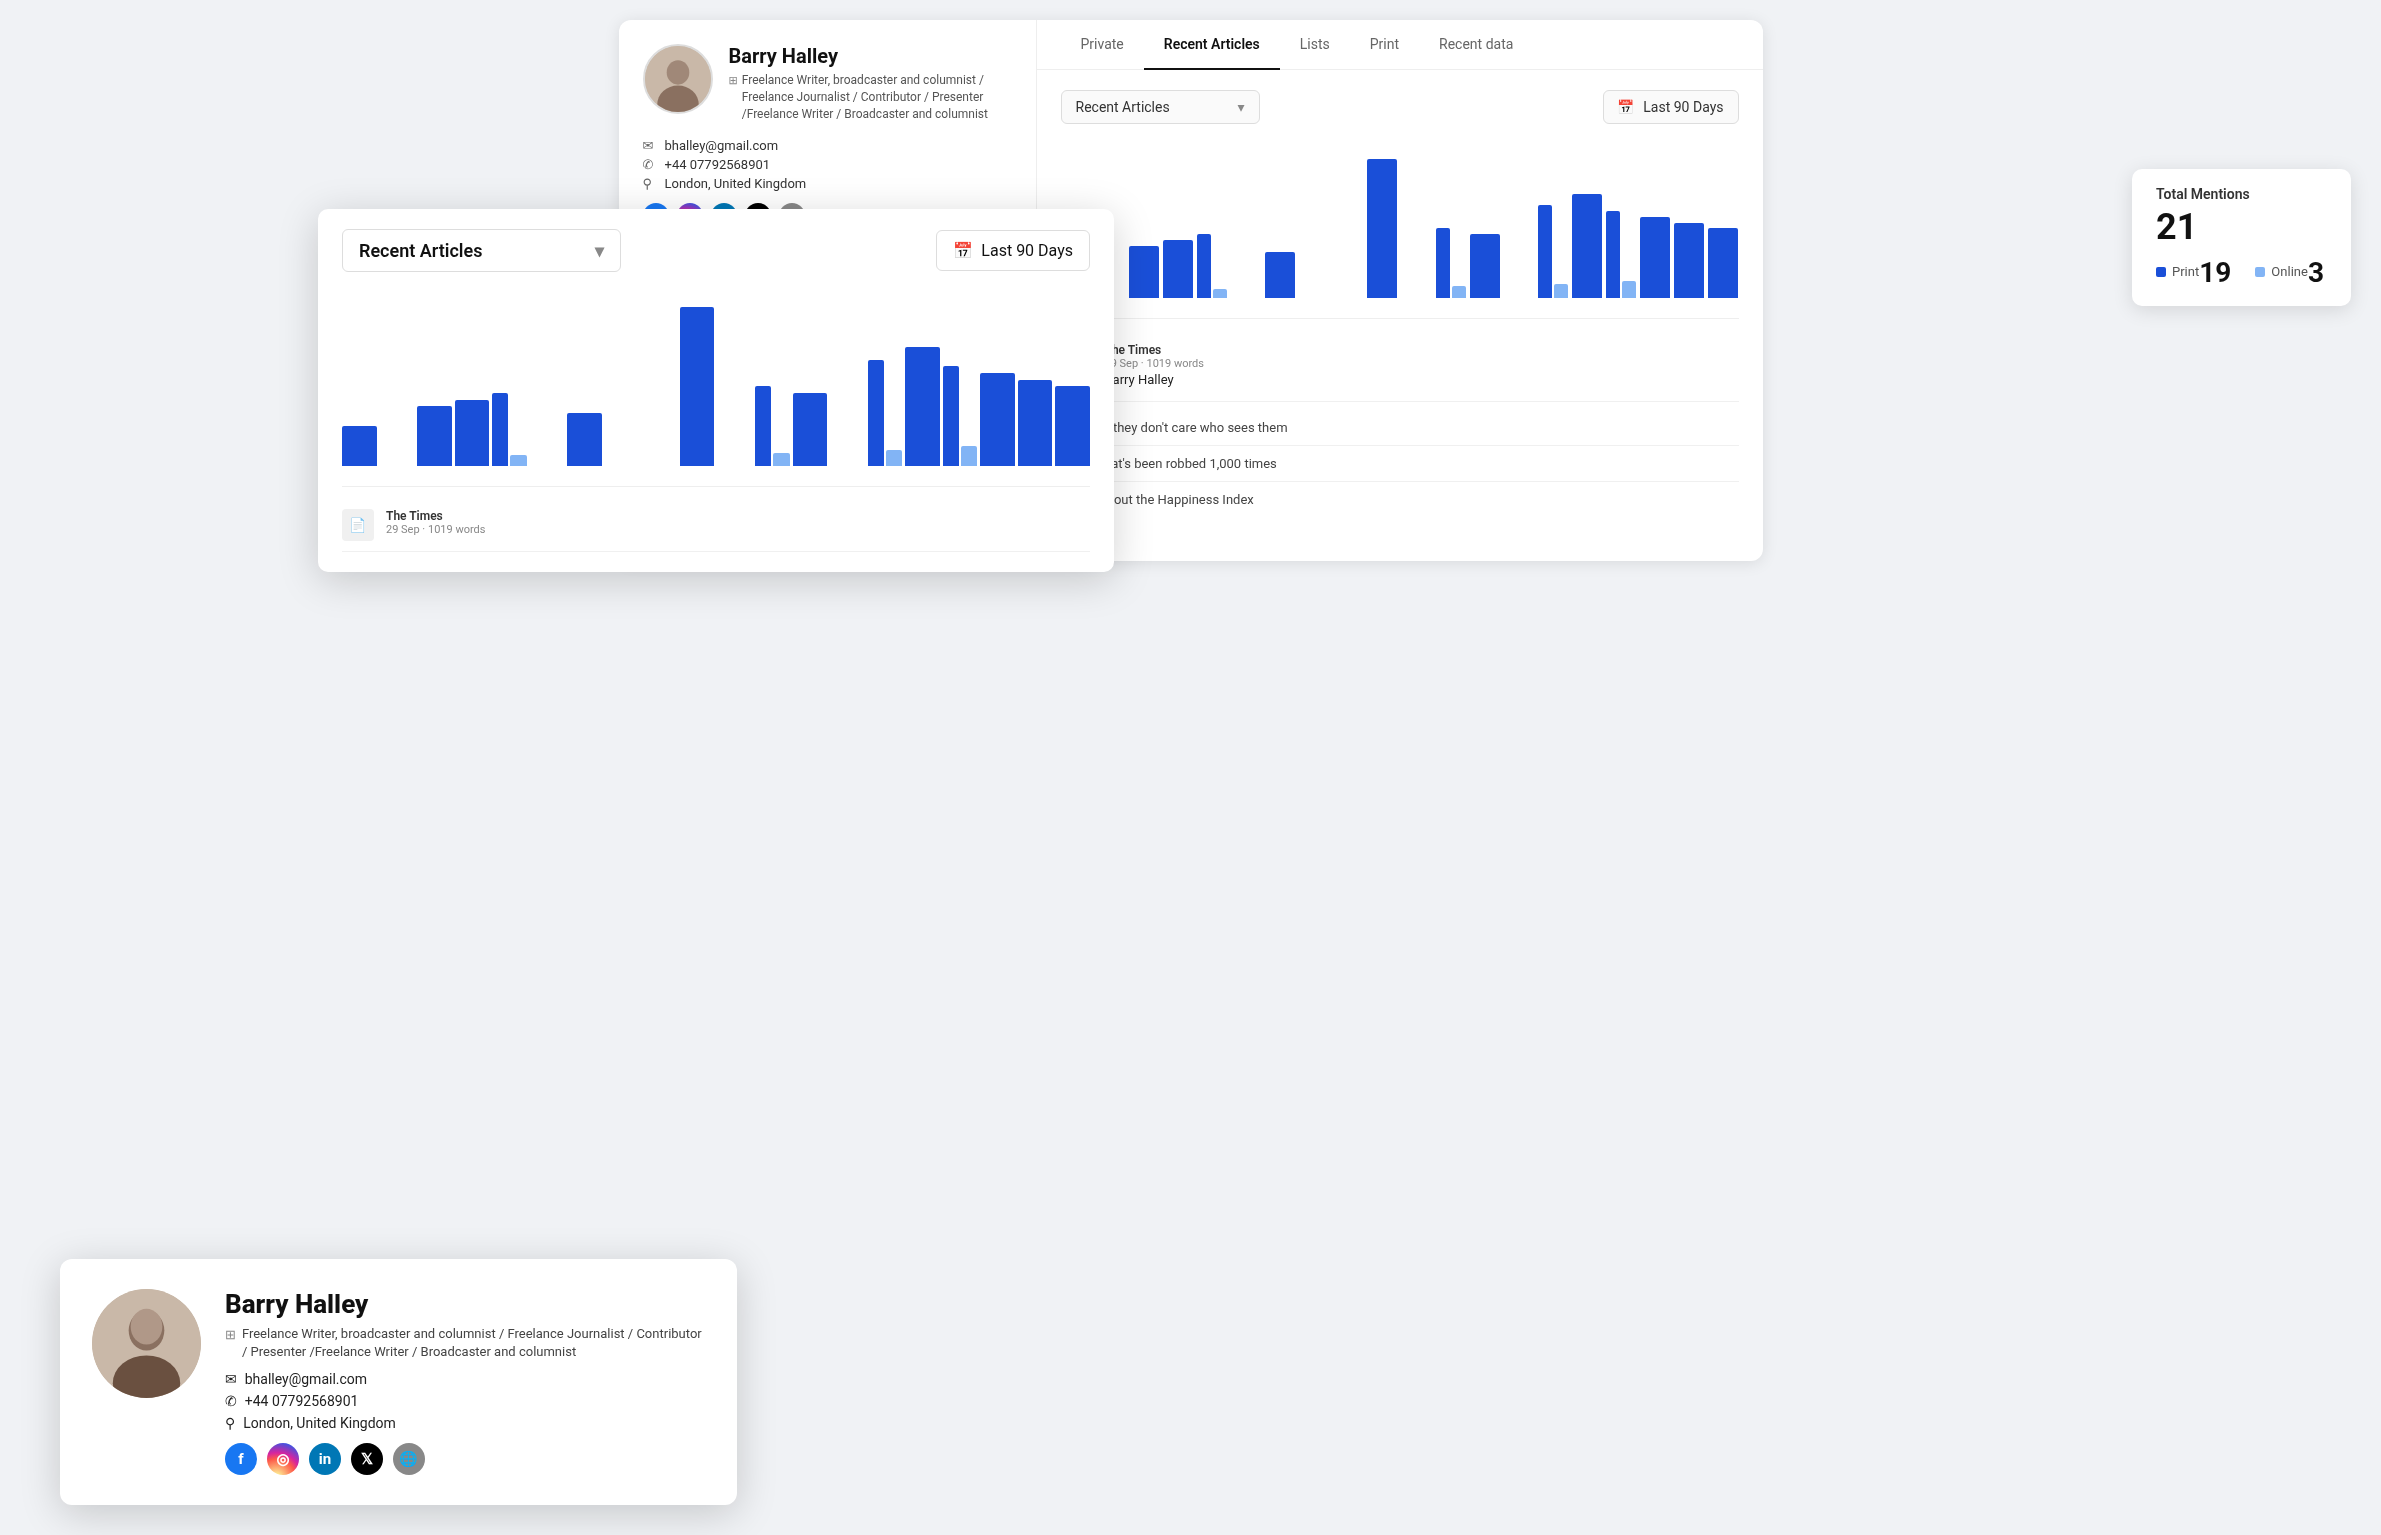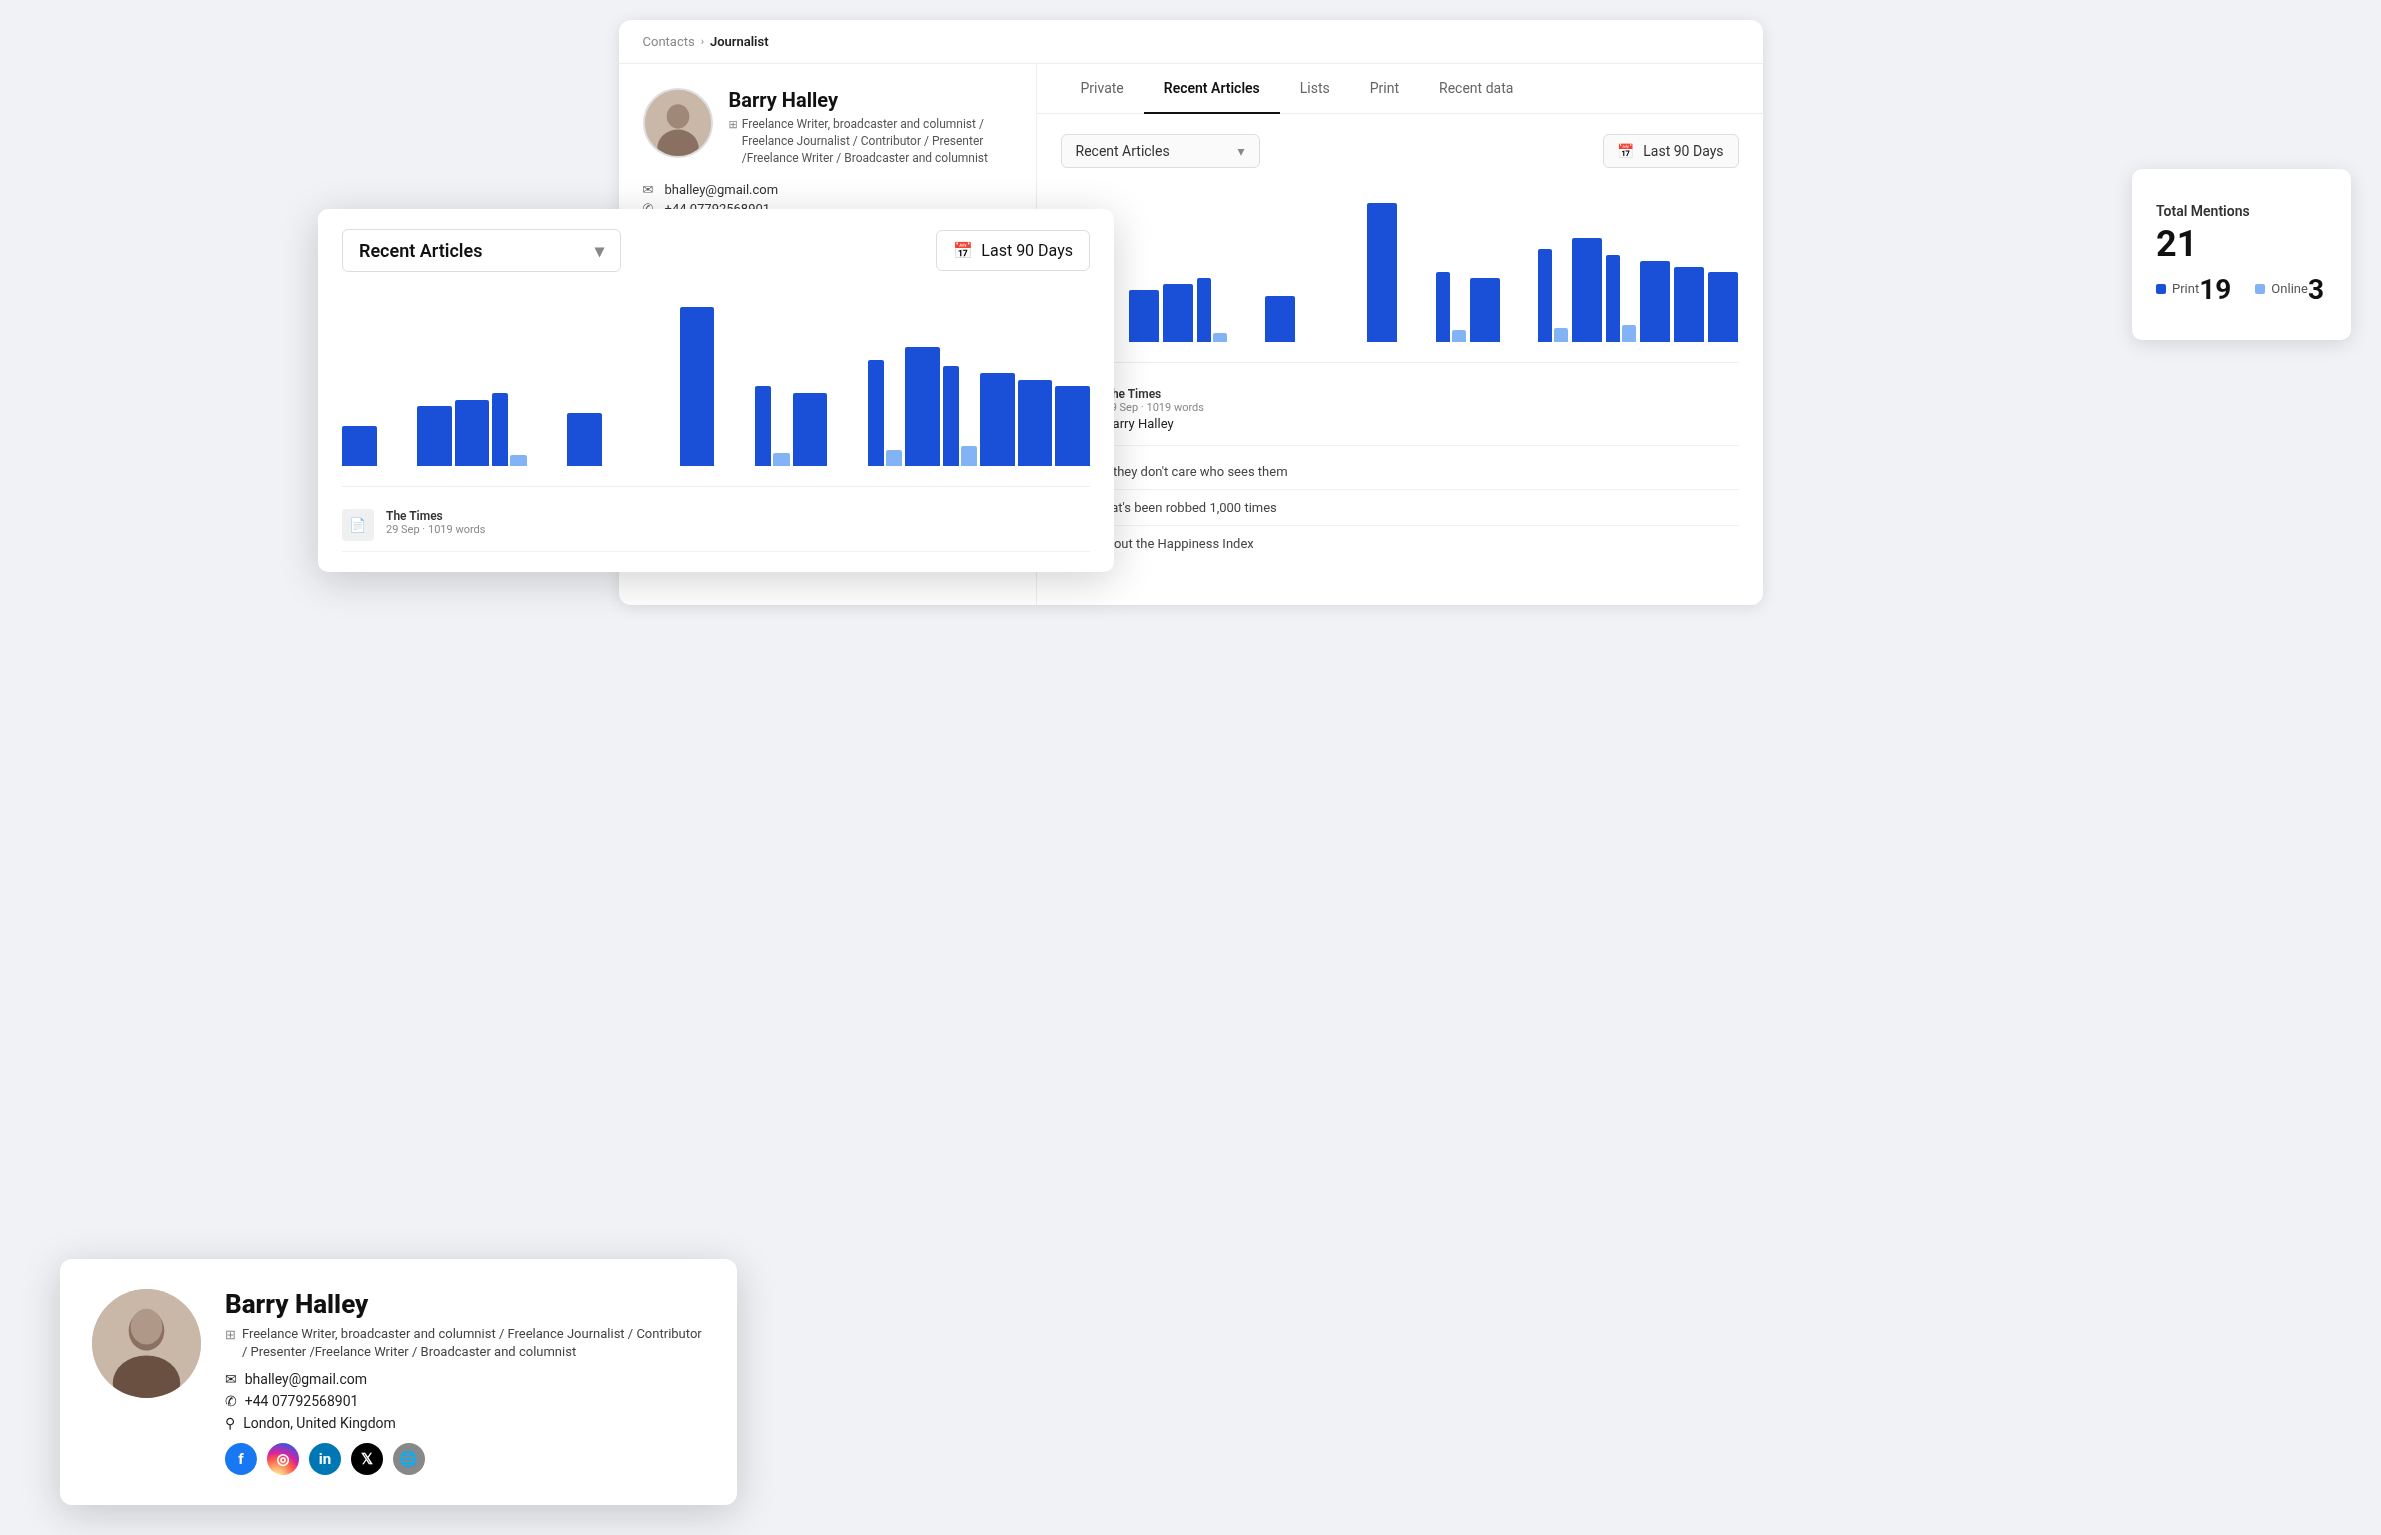--- a/index.html
+++ b/index.html
@@ -391,21 +391,21 @@
 
     
     .mentions-summary {
       position: absolute;
       top: 169px;
       right: 30px;
       z-index: 11;
       background: #fff;
       border-radius: 10px;
       box-shadow: 0 4px 20px rgba(0,0,0,0.12);
-      padding: 34px 24px;
+      padding: 17px 24px;
       min-width: 219px;
     }
 
     .mentions-title {
       font-size: 14px;
       font-weight: 600;
       color: #333;
       margin-bottom: 4px;
     }
 
@@ -560,25 +560,20 @@
       display: flex;
       gap: 12px;
       align-items: flex-start;
     }
   </style>
 </head>
 <body>
 
 <div class="main-panel">
 
-  <div class="breadcrumb">
-    <a class="breadcrumb-link">Contacts</a>
-    <span class="breadcrumb-chevron">›</span>
-    <span class="breadcrumb-current">Journalist</span>
-  </div>
 
   <div class="panel-body">
 
     <div class="left-sidebar">
       <div class="profile-header">
         <div class="avatar-circle">
           <svg viewBox="0 0 70 70" xmlns="http://www.w3.org/2000/svg">
             <circle cx="35" cy="35" r="35" fill="#c9b8a8"></circle>
             <ellipse cx="35" cy="28" rx="12" ry="13" fill="#a08878"></ellipse>
             <ellipse cx="35" cy="62" rx="22" ry="20" fill="#8a7060"></ellipse>

